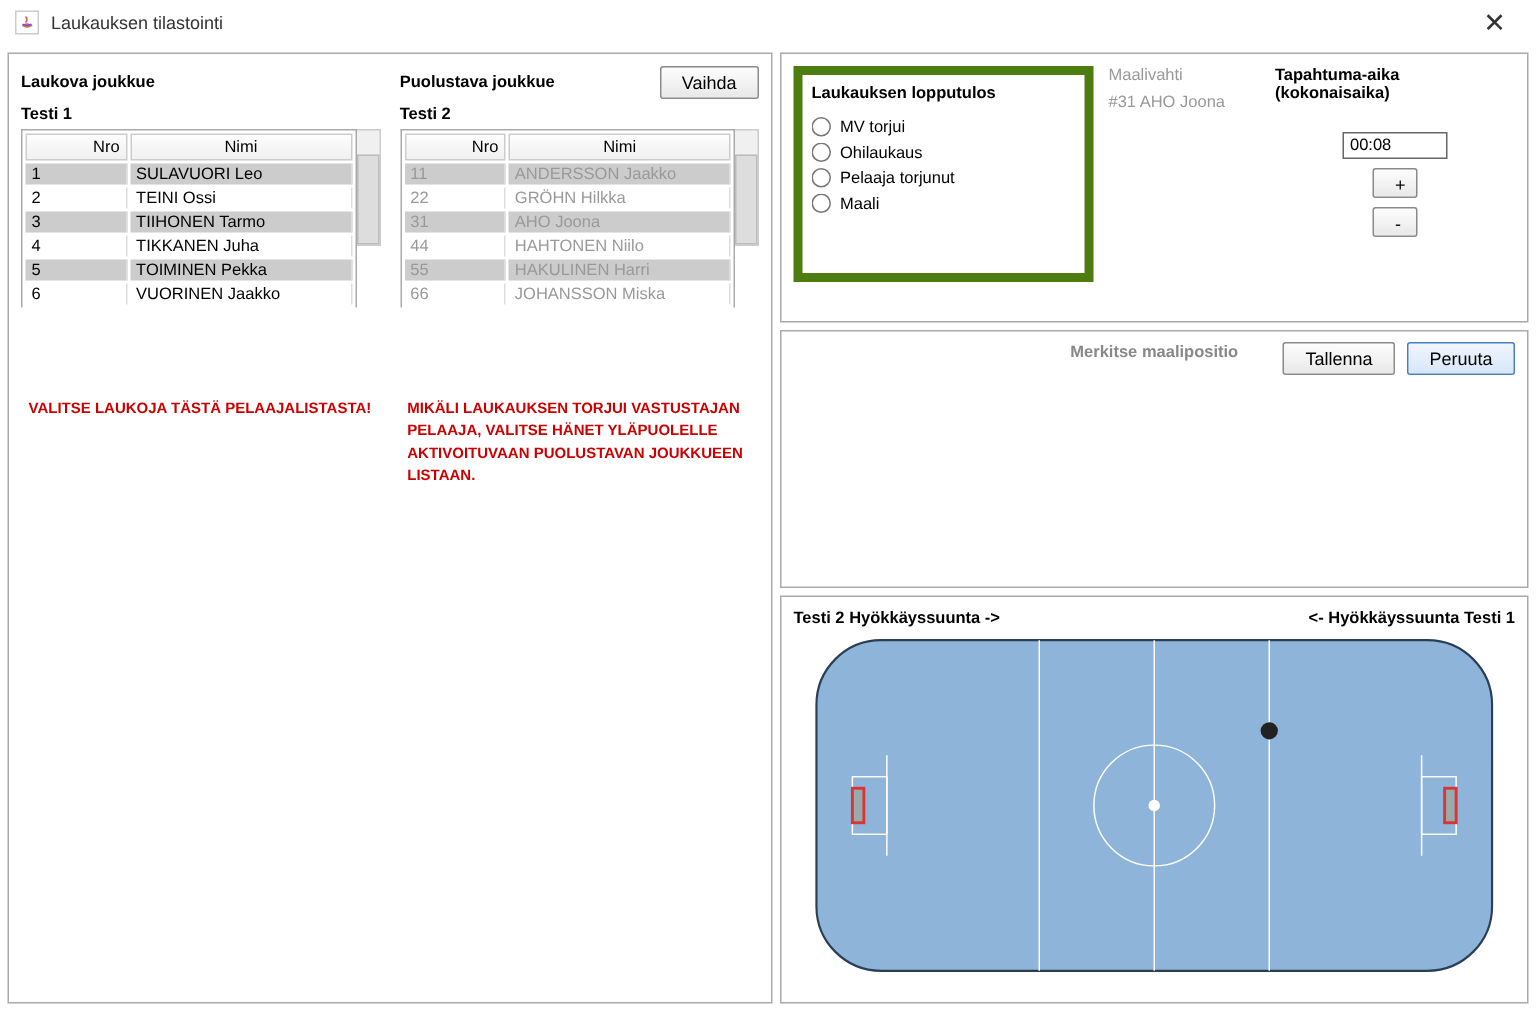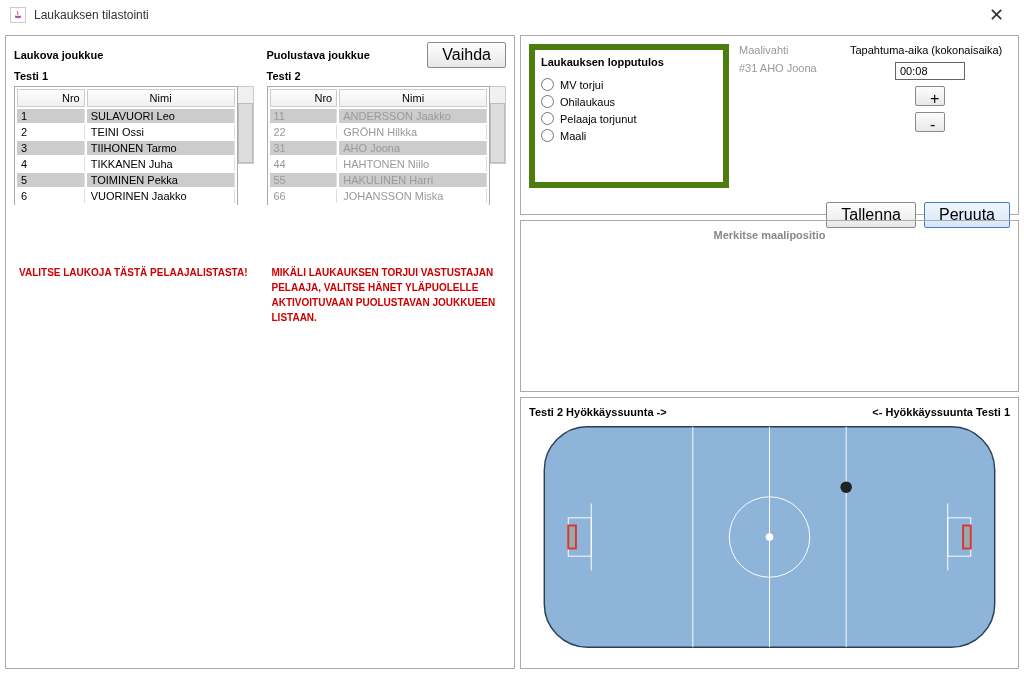--- a/index.html
+++ b/index.html
@@ -16,21 +16,21 @@
 
 .left-panel { width: 510px; display: flex; gap: 13px; }
 .right-panel { flex: 1; display: flex; flex-direction: column; gap: 5px; }
 
 .team-col { flex: 1; position: relative; }
 .team-header { font-weight: bold; margin-bottom: 4px; display: flex; align-items: center; height: 22px; }
 .team-subheader { font-weight: bold; margin-bottom: 4px; }
 
 .vaihda-btn { margin-left: auto; }
 
-.win-btn { background: linear-gradient(#fdfdfd, #e8e8e8); border: 1px solid #8a8a8a; padding: 3px 14px; cursor: pointer; border-radius: 2px; font-size: 16px; }
+.win-btn { background: linear-gradient(#fdfdfd, #e8e8e8); border: 1px solid #8a8a8a; padding: 3px 14px; cursor: pointer; border-radius: 2px; font-size: 12px; }
 .win-btn.primary { border: 1px solid #4a7dbf; background: linear-gradient(#f0f6fd, #d6e6f8); }
 
 .player-table { width: calc(100% - 16px); border: 1px solid #aaa; border-bottom: none; }
 .player-table-wrap { display: flex; }
 .scroll-track { width: 16px; border: 1px solid #ccc; background: #f0f0f0; border-left: none; height: 100%; }
 .scroll-thumb { width: 100%; height: 60px; background: #ddd; border: 1px solid #bbb; margin-top: 16px; }
 
 .player-table th { background: linear-gradient(#fdfdfd, #f0f0f0); border: 1px solid #ccc; font-weight: normal; padding: 2px 4px; text-align: center; }
 .player-table th:first-child { width: 16px; padding-left: 44px; }
 .player-table td { padding: 1px 4px; border-right: 1px solid #ddd; }
@@ -44,21 +44,21 @@
 .outcome-box { border: 6px solid #4d7c0f; padding: 6px; width: 200px; height: 144px; }
 .outcome-title { font-weight: bold; margin-bottom: 10px; }
 .radio-row { margin: 4px 0; display: flex; align-items: center; gap: 4px; }
 .radio-row input { margin-right: 2px; }
 
 .goalie-col { flex: 1; color: #999; }
 .goalie-label { margin-bottom: 6px; }
 .goalie-name { margin-top: 6px; }
 
 .time-col { width: 160px; }
-.time-label { font-weight: normal; margin-bottom: 6px; }
+.time-label { font-weight: bold; margin-bottom: 20px; }
 .time-row { display: flex; gap: 6px; align-items: center; flex-direction: column; }
 .time-input { border: 1px solid #666; padding: 2px 4px; width: 70px; }
 .time-btn { width: 24px; height: 20px; }
 
 .save-row { display: flex; gap: 8px; justify-content: flex-end; margin-top: 70px; }
 
 .mark-panel { height: 172px; color: #888; font-weight: bold; text-align: center; }
 
 .rink-panel { flex: 1; }
 .rink-header { display: flex; justify-content: space-between; font-weight: bold; margin-bottom: 4px; }

